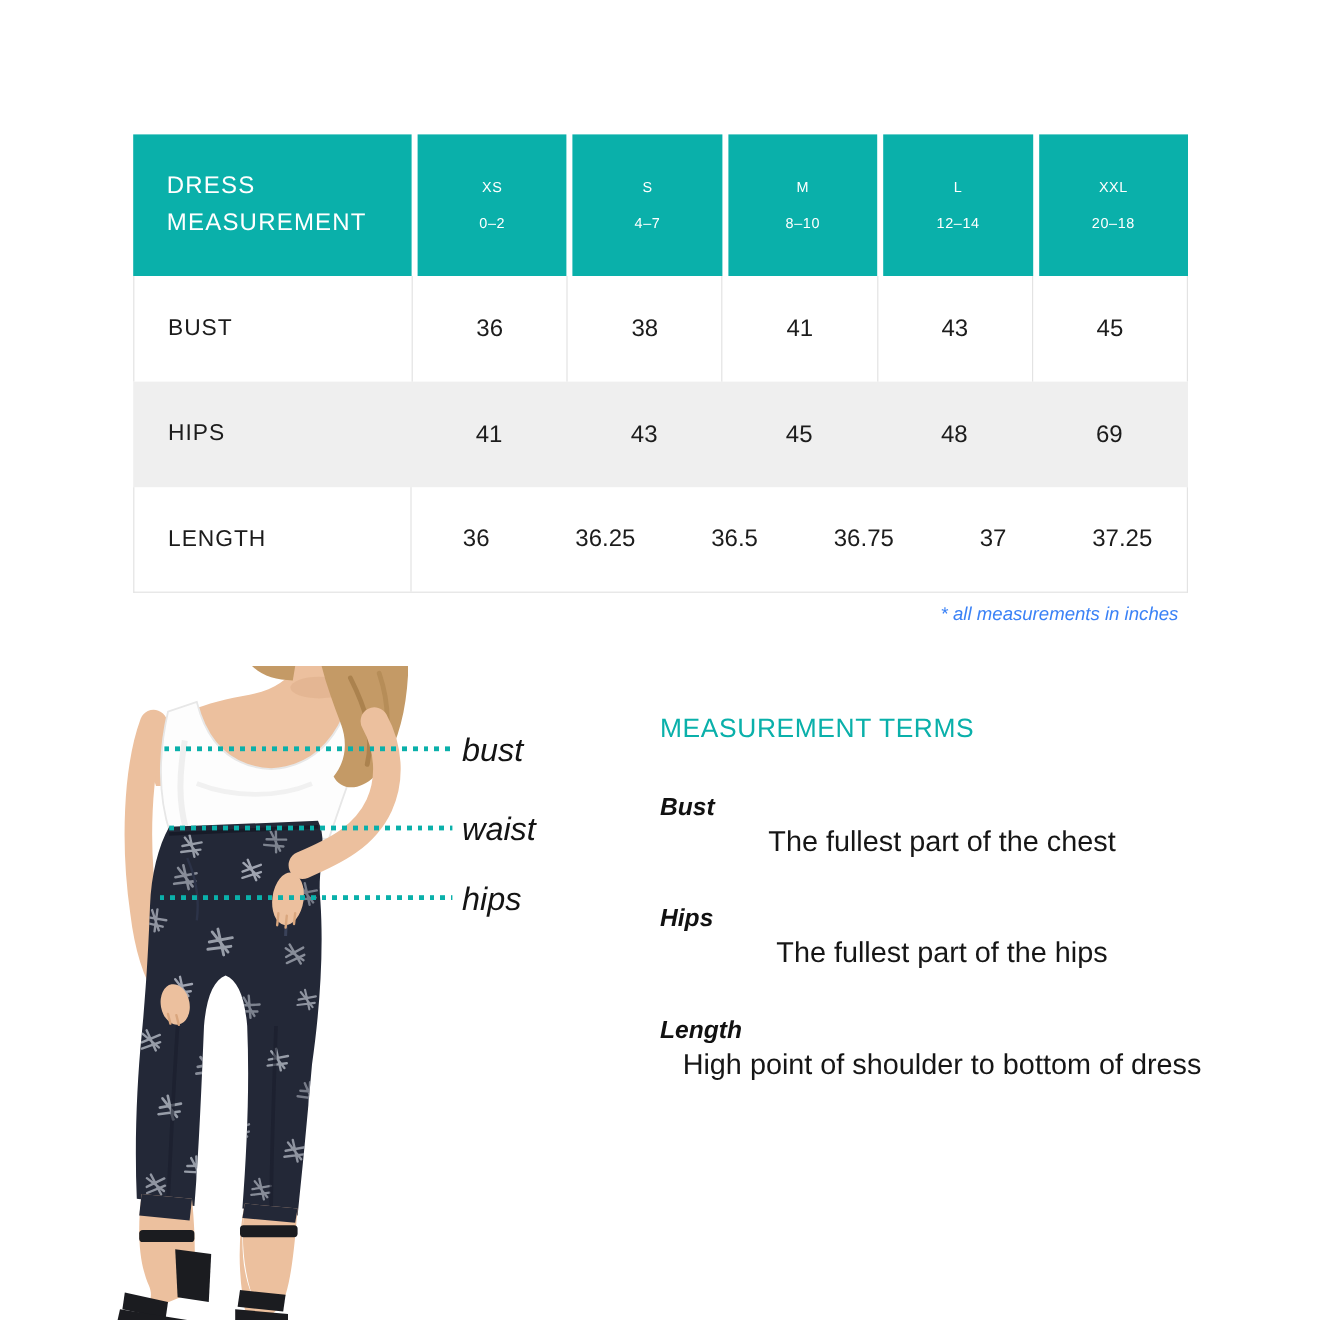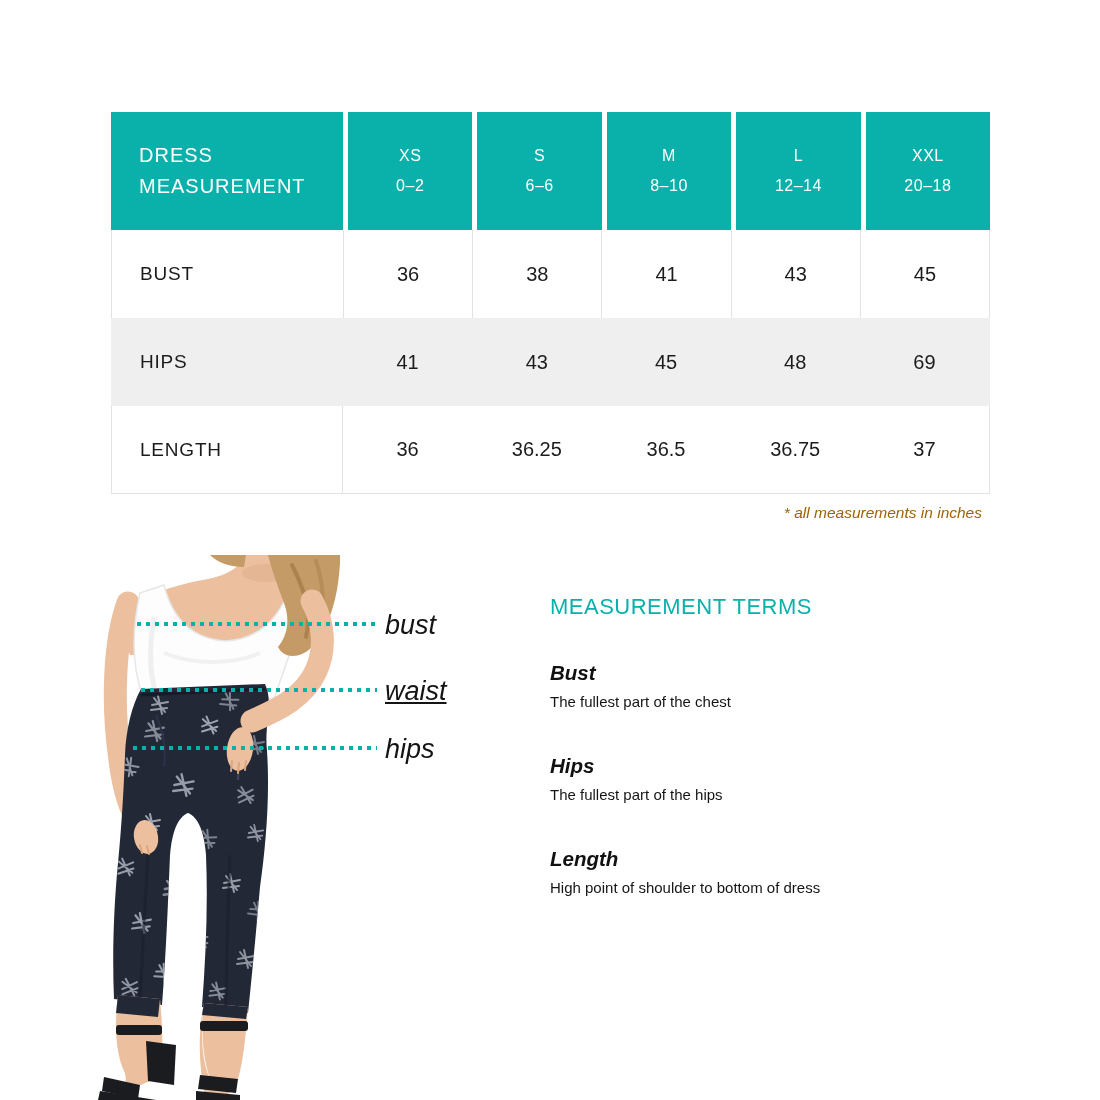--- a/index.html
+++ b/index.html
@@ -22,84 +22,84 @@
   .thead{display:flex;height:118px;}
   .th{background:var(--accent);color:#fff;}
   .th.corner{
     width:232px;display:flex;align-items:center;padding-left:28px;
     font-size:20px;line-height:31px;letter-spacing:1px;
   }
   .th.corner span{max-width:175px;}
   .th.size{
     flex:1;margin-left:5px;display:flex;flex-direction:column;
     justify-content:center;align-items:center;
-    font-size:16px;line-height:30px;letter-spacing:0.5px;
+    font-size:12px;line-height:30px;letter-spacing:0.5px;
   }
   .trow{display:flex;height:88px;border-left:1px solid var(--table_border);border-right:1px solid var(--table_border);}
   .trow:last-child{border-bottom:1px solid var(--table_border);}
   .trow.shaded{background:var(--row_shade);border-left-color:transparent;border-right-color:transparent;}
   .td{display:flex;align-items:center;}
   .td.rowlabel{width:231px;padding-left:28px;font-size:19px;letter-spacing:0.8px;}
   .td.val{flex:1;justify-content:center;font-size:20px;}
   .row-bust .td + .td{border-left:1px solid var(--table_border);}
   .row-length .td.rowlabel{border-right:1px solid var(--table_border);}
 
   
   .footnotes{
     position:absolute;right:118px;top:500px;text-align:right;
-    font-style:italic;font-size:15.5px;line-height:25px;color:#a16207;
+    font-style:italic;font-size:15.5px;line-height:25px;color:#3b82f6;
   }
 
   
   .figure{position:absolute;left:60px;top:555px;width:280px;height:545px;z-index:1;overflow:hidden;}
 
   
   .measure-line{
     position:absolute;height:4px;z-index:3;
     background:repeating-linear-gradient(90deg, var(--accent) 0 4px, transparent 4px 9px);
   }
   .line-bust{left:137px;top:622px;width:240px;}
   .line-waist{left:141px;top:688px;width:236px;}
   .line-hips{left:133px;top:746px;width:244px;}
   .measure-label{
     position:absolute;left:385px;z-index:3;
     font-style:italic;font-size:27px;color:#141414;line-height:30px;
   }
   .label-bust{top:610px;}
-  .label-waist{top:676px;text-decoration:underline;}
+  .label-waist{top:676px;}
   .label-hips{top:734px;}
 
   
   .terms{position:absolute;left:550px;top:592px;width:470px;}
   .terms-title{
     color:var(--accent);font-size:22px;font-weight:400;
     letter-spacing:0.5px;line-height:30px;
   }
   .term-item{margin-top:0;}
   .term-name{margin-top:38px;font-size:20.5px;font-weight:bold;font-style:italic;line-height:26px;color:#111;}
   .term-item:first-of-type .term-name{margin-top:42px;}
-  .term-def{margin-top:3px;font-size:15px;line-height:26px;color:#161616;}
+  .term-def{margin-top:3px;font-size:24px;line-height:26px;color:#161616;text-align:center;}
 </style>
 </head>
 <body>
 
 <div class="page">
 
   <div class="size-table">
     <div class="thead">
       <div class="th corner">
         <span>DRESS MEASUREMENT</span>
       </div>
       <div class="th size">
         <div>XS</div>
         <div>0–2</div>
       </div>
       <div class="th size">
         <div>S</div>
-        <div>6–6</div>
+        <div>4–7</div>
       </div>
       <div class="th size">
         <div>M</div>
         <div>8–10</div>
       </div>
       <div class="th size">
         <div>L</div>
         <div>12–14</div>
       </div>
       <div class="th size">
@@ -126,20 +126,21 @@
       <div class="td val">69</div>
     </div>
 
     <div class="trow row-length">
       <div class="td rowlabel">LENGTH</div>
       <div class="td val">36</div>
       <div class="td val">36.25</div>
       <div class="td val">36.5</div>
       <div class="td val">36.75</div>
       <div class="td val">37</div>
+      <div class="td val">37.25</div>
     </div>
   </div>
 
   <div class="footnotes">
     <div>* all measurements in inches</div>
   </div>
 
   <div class="figure">
     <svg width="280" height="545" viewBox="0 0 280 545">
       <defs>

